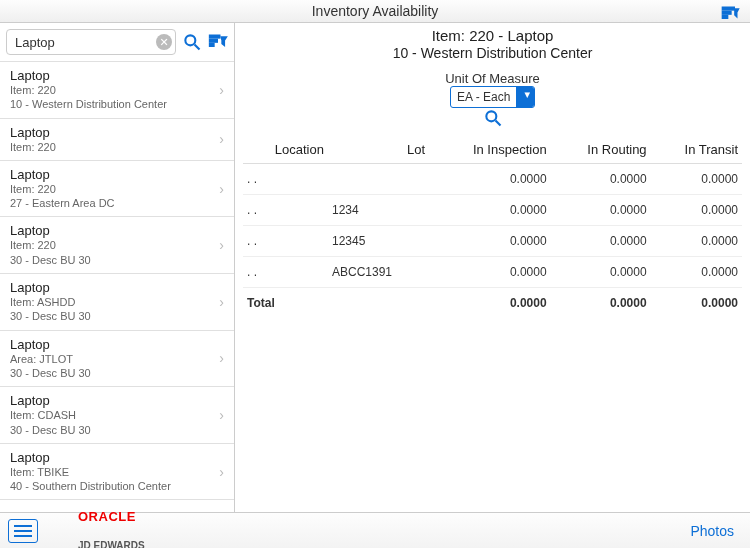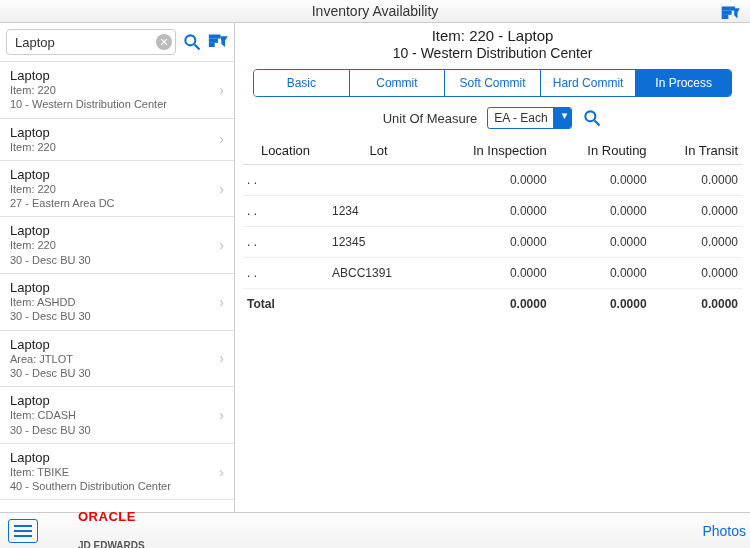--- a/index.html
+++ b/index.html
@@ -31,40 +31,40 @@
 .main { flex: 1; display: flex; flex-direction: column; padding: 4px 8px 0 8px; }
 .main-header { text-align: center; }
 .main-header .line1 { font-size: 15px; color: #222; }
 .main-header .line2 { font-size: 14px; color: #222; margin-top: 1px; }
 
 .tabs { display: flex; margin: 8px 10px 0 10px; border: 1px solid #0d6fd6; border-radius: 4px; overflow: hidden; }
 .tab { flex: 1; text-align: center; font-size: 12px; padding: 6px 0; color: #0d6fd6; background: #fff; border-right: 1px solid #0d6fd6; cursor: pointer; }
 .tab:last-child { border-right: none; }
 .tab.active { background: #0d6fd6; color: #fff; }
 
-.uom-row { display: flex; align-items: center; justify-content: center; gap: 10px; margin: 10px 0 8px 0; }
+.uom-row { display: flex; align-items: center; justify-content: center; margin: 10px 0 8px 0; flex-direction: column; }
 .uom-label { font-size: 13px; color: #333; }
 .uom-select { position: relative; }
 .uom-select select { appearance: none; -webkit-appearance: none; border: 1px solid #0d6fd6; border-radius: 3px; height: 22px; padding: 0 22px 0 6px; font-size: 12px; color: #333; background: #fff; }
 .uom-select::after { content: ""; position: absolute; right: 1px; top: 1px; width: 18px; height: 20px; background: #0d6fd6; border-radius: 0 2px 2px 0; pointer-events: none; }
 .uom-select::before { content: "▾"; position: absolute; right: 5px; top: 2px; color: #fff; font-size: 11px; z-index: 2; pointer-events: none; }
 
 .table { width: 100%; font-size: 13px; border-collapse: collapse; }
-.table th { text-align: center; font-weight: normal; color: #222; padding: 6px 4px; border-bottom: 1px solid #ddd; }
+.table th { text-align: right; font-weight: normal; color: #222; padding: 6px 4px; border-bottom: 1px solid #ddd; }
 .table th.num, .table td.num { text-align: right; }
 .table td { padding: 8px 4px; color: #333; border-bottom: 1px solid #eee; font-size: 12px; }
 .table tr.total td { font-weight: bold; border-top: 1px solid #ccc; border-bottom: none; }
 
 .footer { height: 36px; border-top: 1px solid #ccc; background: linear-gradient(#fdfdfd, #f3f3f3); display: flex; align-items: center; position: relative; }
 .menu-btn { width: 30px; height: 24px; margin-left: 8px; border: 1px solid #0d6fd6; border-radius: 3px; display: flex; flex-direction: column; justify-content: center; align-items: center; gap: 3px; cursor: pointer; }
 .menu-btn span { width: 18px; height: 2px; background: #0d6fd6; }
 .brand { margin-left: 40px; display: flex; flex-direction: column; line-height: 1; }
 .brand .o { color: #e00; font-weight: bold; font-size: 13px; letter-spacing: 0.5px; }
 .brand .j { color: #555; font-size: 10px; font-weight: bold; margin-top: 18px; }
-.photos { position: absolute; right: 4px; color: #0d6fd6; font-size: 14px; cursor: pointer; }
+.photos { position: absolute; right: 16px; color: #0d6fd6; font-size: 14px; cursor: pointer; }
 </style>
 </head>
 <body>
 
 <div class="app">
   <div class="topbar">
     <div class="topbar-title">Inventory Availability</div>
     <div class="topbar-icon icon-btn">
       <svg viewBox="0 0 24 24" fill="none" stroke="currentColor" stroke-width="2">
           <rect x="3" y="4" width="14" height="3" fill="currentColor"></rect>
@@ -146,27 +146,20 @@
             <div class="chev">›</div>
           </div>
         </div>
     </div>
 
     <div class="main">
       <div class="main-header">
         <div class="line1">Item: 220 - Laptop</div>
         <div class="line2">10 - Western Distribution Center</div>
       </div>
-      <div class="tabs" id="tabs">
-          <div class="tab">Basic</div>
-          <div class="tab">Commit</div>
-          <div class="tab">Soft Commit</div>
-          <div class="tab">Hard Commit</div>
-          <div class="tab active">In Process</div>
-        </div>
       <div class="uom-row">
         <div class="uom-label">Unit Of Measure</div>
         <div class="uom-select">
           <select id="uom-select"><option>EA - Each</option></select>
         </div>
         <div class="icon-btn">
           <svg viewBox="0 0 24 24" fill="none" stroke="currentColor" stroke-width="2.5">
               <circle cx="10" cy="10" r="6"></circle>
               <line x1="15" y1="15" x2="21" y2="21"></line>
             </svg>

